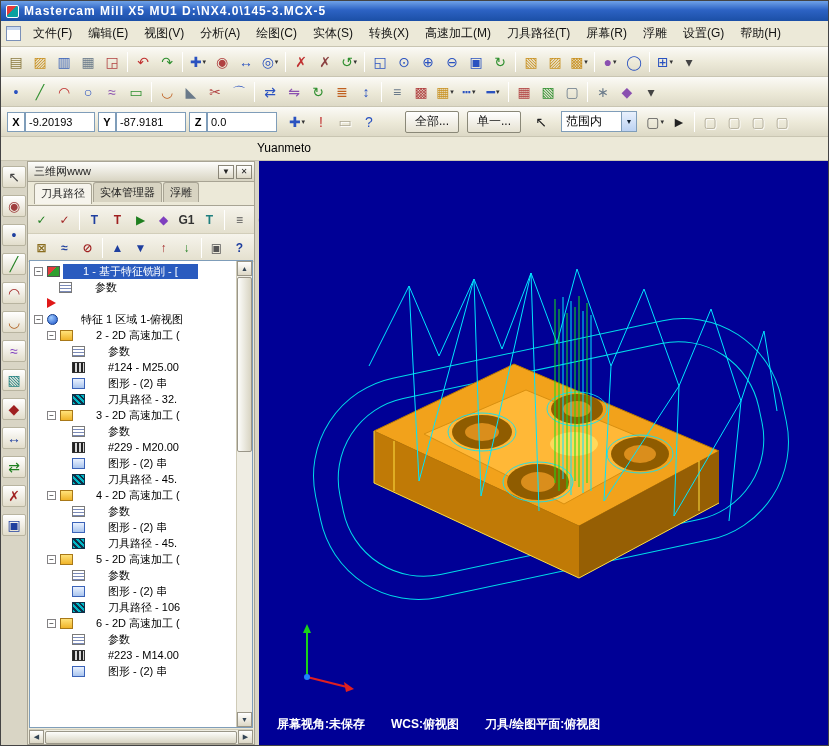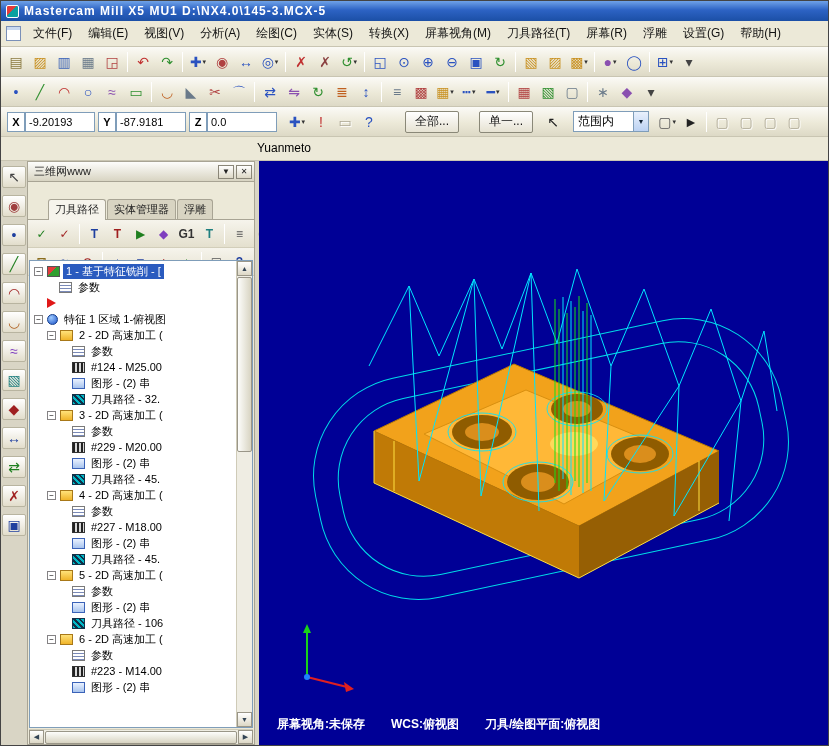--- a/index.html
+++ b/index.html
@@ -43,34 +43,34 @@
   
   .main{position:absolute;left:0;top:160px;right:0;bottom:0;background:#D9D5C5;}
   .leftstrip{position:absolute;left:0;top:2px;bottom:0;width:26px;display:flex;flex-direction:column;align-items:center;gap:7px;padding-top:3px;}
   .leftstrip .tbtn{width:22px;height:22px;background:linear-gradient(#fff,#e2ddcb);border:1px solid #b8b4a0;}
 
   
   .panel{position:absolute;left:26px;top:0;bottom:0;width:228px;background:#ECE9D8;border:1px solid #a8a494;}
   .phdr{height:20px;background:linear-gradient(#FDFDFB,#D8D4C2);border-bottom:1px solid #a8a494;display:flex;align-items:center;padding:0 2px 0 6px;font-size:11px;color:#222;}
   .phdr-title{flex:1;white-space:nowrap;overflow:hidden;}
   .phdr-btn{width:16px;height:14px;border:1px solid #8a8678;background:linear-gradient(#fff,#ddd8c6);font-size:8px;display:inline-flex;align-items:center;justify-content:center;margin-left:2px;color:#222;}
-  .ptabs{height:38px;display:flex;align-items:flex-end;border-bottom:1px solid #a8a494;padding-left:20px;}
+  .ptabs{height:24px;display:flex;align-items:flex-start;border-bottom:1px solid #a8a494;padding-left:6px;}
   .ptab{padding:2px 6px 2px;font-size:11px;border:1px solid #a8a494;border-bottom:none;background:#D8D4C2;border-radius:3px 3px 0 0;margin-right:1px;white-space:nowrap;color:#222;}
   .ptab.active{background:#F6F4EC;position:relative;top:1px;padding-bottom:3px;}
   .ptb{height:28px;display:flex;align-items:center;padding-left:2px;border-bottom:1px solid #d2ceba;background:linear-gradient(#f6f4ec,#e4e0ce);}
   .ptb .tbtn{min-width:23px;height:23px;}
   .ptb .tg{font-size:12px;font-weight:bold;}
 
   .treewrap{position:absolute;left:1px;right:1px;top:98px;bottom:16px;background:#fff;border:1px solid #7F9DB9;display:flex;overflow:hidden;}
   .tree{flex:1;overflow:hidden;padding-top:2px;}
   .trow{height:16px;display:flex;align-items:center;font-size:11px;white-space:nowrap;overflow:hidden;color:#000;}
   .texp{width:11px;flex:0 0 11px;display:inline-block;}
   .texp.box{width:9px;height:9px;flex:0 0 9px;border:1px solid #848284;background:#fff;font-size:8px;line-height:7px;text-align:center;margin-right:3px;color:#000;}
   .ticn{width:13px;height:11px;flex:0 0 13px;margin:0 3px 0 1px;display:inline-block;}
-  .tlb{padding:0 3px;}
+  .tlb{padding:0 20px;}
   .tlb.sel{background:#2A5BBF;color:#fff;}
 
   .ic-feature-mill{background:linear-gradient(135deg,#e23b3b 0 45%,#2f9f2f 45%);border:1px solid #555;}
   .ic-parameters{background:#fff;border:1px solid #7a7a7a;background-image:repeating-linear-gradient(180deg,transparent 0 2px,#7a8ab8 2px 3px);}
   .ic-operation-folder{background:linear-gradient(#ffe27a,#f0b429);border:1px solid #a87818;}
   .ic-feature{width:11px;flex:0 0 11px;height:11px;background:radial-gradient(circle at 35% 30%,#9ecbff,#1c52c8);border-radius:50%;border:1px solid #123c8c;}
   .ic-insert-arrow{width:0;height:0;flex:0 0 9px;background:none;border-left:9px solid #e01818;border-top:5px solid transparent;border-bottom:5px solid transparent;margin-left:2px;}
   .ic-tool{background:repeating-linear-gradient(90deg,#222 0 2px,#d8d8d8 2px 4px);border:1px solid #333;}
   .ic-geometry{background:linear-gradient(#eaf2ff,#a8c4ee);border:1px solid #3a62b8;}
   .ic-toolpath{background:repeating-linear-gradient(45deg,#00b8c8 0 2px,#103048 2px 4px);border:1px solid #103048;}
@@ -103,21 +103,21 @@
   <div class="menubar">
     <span class="mdoc"></span>
     <span id="menuitems" class="iconrun">
         <span class="mitem">文件(F)</span>
         <span class="mitem">编辑(E)</span>
         <span class="mitem">视图(V)</span>
         <span class="mitem">分析(A)</span>
         <span class="mitem">绘图(C)</span>
         <span class="mitem">实体(S)</span>
         <span class="mitem">转换(X)</span>
-        <span class="mitem">屏幕视角(M)</span>
+        <span class="mitem">高速加工(M)</span>
         <span class="mitem">刀具路径(T)</span>
         <span class="mitem">屏幕(R)</span>
         <span class="mitem">浮雕</span>
         <span class="mitem">设置(G)</span>
         <span class="mitem">帮助(H)</span>
       </span>
   </div>
 
   <div class="toolbar" id="toolbar1">
       <span class="tbtn">
@@ -320,21 +320,21 @@
           <span class="tg" style="color: rgb(192, 48, 48);">!</span>
         </span>
         <span class="tbtn dis">
           <span class="tg" style="color: rgb(154, 154, 138);">▭</span>
         </span>
         <span class="tbtn">
           <span class="tg" style="color: rgb(42, 82, 192);">?</span>
         </span>
       </span>
     <span class="cbtn" style="margin-left:24px">全部...</span>
-    <span class="cbtn" style="margin-left:20px">单一...</span>
+    <span class="cbtn" style="margin-left:8px">单一...</span>
     <span id="coordb" class="iconrun" style="margin-left:8px">
         <span class="tbtn">
           <span class="tg" style="color: rgb(34, 34, 34);">↖</span>
         </span>
       </span>
     <span class="combo">
       <span class="cval">范围内</span>
       <span class="carrow">▼</span>
     </span>
     <span id="coordc" class="iconrun" style="margin-left:6px">
@@ -558,25 +558,20 @@
             </div>
             <div class="trow" style="padding-left: 17px;">
               <span class="texp box">−</span>
               <span class="ticn ic-operation-folder"></span>
               <span class="tlb">4 - 2D 高速加工 (</span>
             </div>
             <div class="trow" style="padding-left: 30px;">
               <span class="texp"></span>
               <span class="ticn ic-parameters"></span>
               <span class="tlb">参数</span>
-            </div>
-            <div class="trow" style="padding-left: 30px;">
-              <span class="texp"></span>
-              <span class="ticn ic-tool"></span>
-              <span class="tlb">#227 - M18.00</span>
             </div>
             <div class="trow" style="padding-left: 30px;">
               <span class="texp"></span>
               <span class="ticn ic-geometry"></span>
               <span class="tlb">图形 - (2) 串</span>
             </div>
             <div class="trow" style="padding-left: 30px;">
               <span class="texp"></span>
               <span class="ticn ic-toolpath"></span>
               <span class="tlb">刀具路径 - 45.</span>

